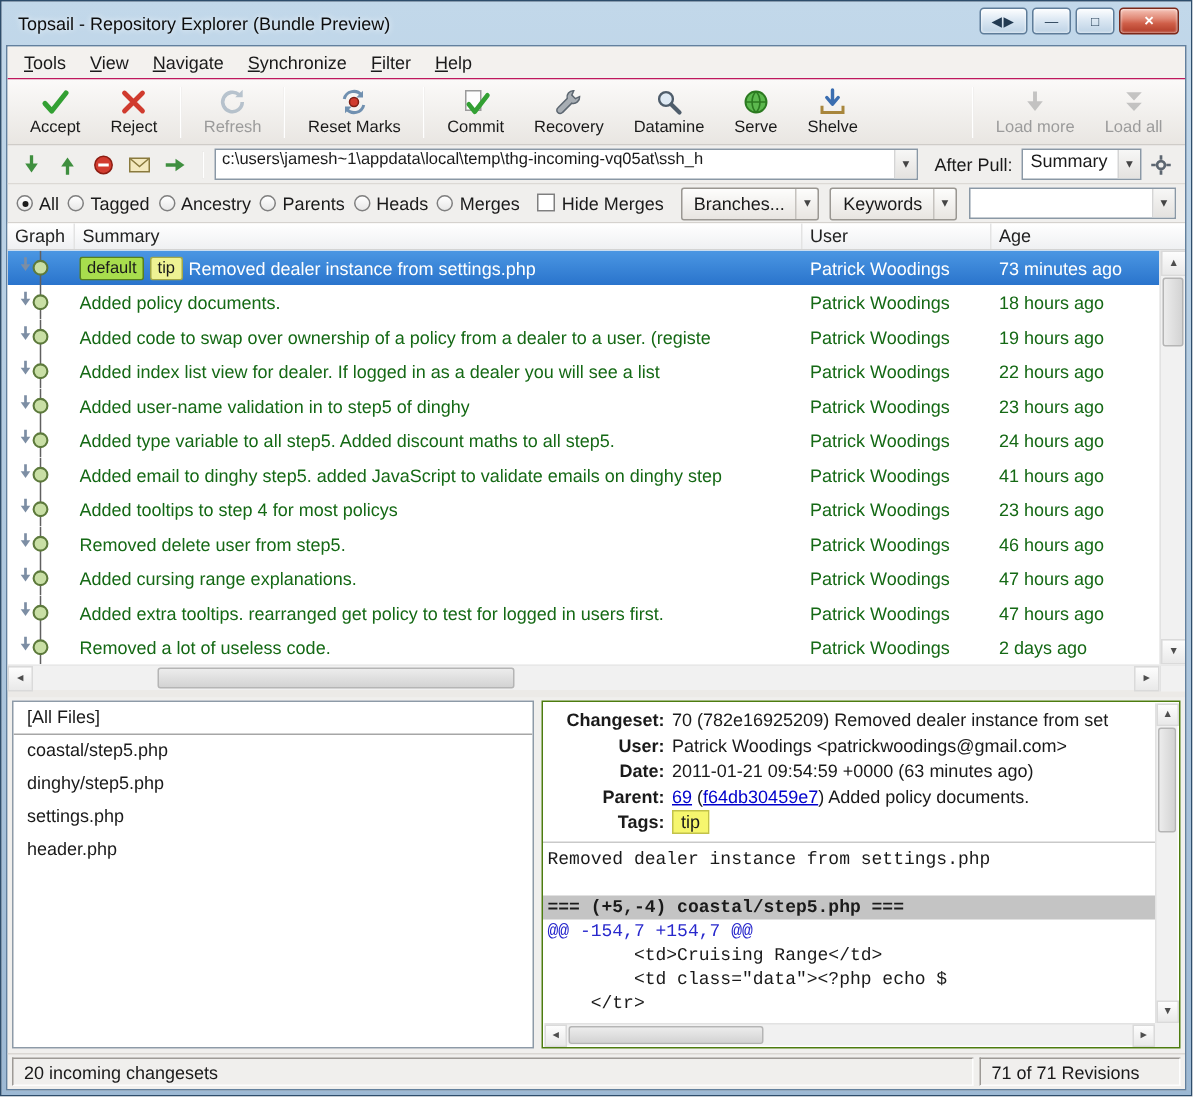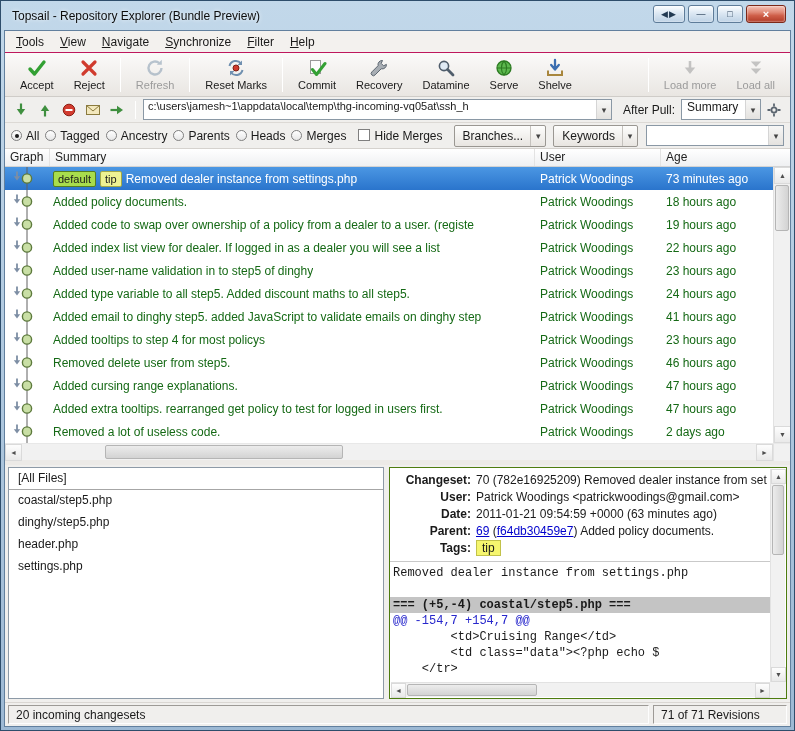--- a/index.html
+++ b/index.html
@@ -71,21 +71,21 @@
 .vscroll .sb-down{position:absolute;bottom:0;left:0}
 .v-thumb{position:absolute;left:1px;right:1px;top:18px;height:46px;background:linear-gradient(90deg,#ececec,#d3d3d3);border:1px solid #b5b5b5;border-radius:2px}
 .hscroll{height:17px;flex:none;background:#f1f1f1;position:relative;border-top:1px solid #e8e8e8}
 .hscroll .sb-left{position:absolute;left:0;top:0}
 .hscroll .sb-right{position:absolute;right:17px;top:0}
 .h-thumb{position:absolute;top:1px;bottom:1px;left:100px;width:238px;background:linear-gradient(#ececec,#d3d3d3);border:1px solid #b5b5b5;border-radius:2px}
 .corner{position:absolute;right:0;top:0;width:17px;height:17px;background:#f1f1f1;border-left:1px solid #e2e2e2}
 
 .splitter{height:5px;flex:none;background:#eceae7}
 .bottom{flex:1;display:flex;padding:2px 3px 3px;gap:5px;background:#f0efed;min-height:0}
-.file-panel{width:376px;flex:none;background:#fff;border:1px solid #8d9aa7;overflow:hidden}
+.file-panel{width:348px;flex:none;background:#fff;border:1px solid #8d9aa7;overflow:hidden}
 .file-item{height:22px;line-height:21px;padding:0 9px;white-space:nowrap;overflow:hidden}
 .file-item.hdr{border-bottom:1px solid #a6a6a6}
 .detail-panel{flex:1;background:#fff;border:1px solid #4d7c0f;position:relative;overflow:hidden;padding:0 16px 16px 0;display:flex;flex-direction:column;min-width:0}
 .cs-meta{padding:4px 0 4px;border-bottom:1px solid #c9c9c9;flex:none;overflow:hidden}
 .cs-row{display:flex;line-height:17px;white-space:nowrap}
 .cs-label{width:86px;min-width:86px;text-align:right;font-weight:bold;padding-right:5px}
 .cs-value{overflow:hidden;white-space:nowrap}
 .cs-link{color:#0000cc;text-decoration:underline;cursor:pointer}
 .tag-badge-yellow{background:#f6f66e;border:1px solid #c2c24a;padding:0 5px;line-height:14px;display:inline-block}
 .diff-body{flex:1;font-family:"Liberation Mono","DejaVu Sans Mono",monospace;font-size:12px;line-height:16px;white-space:pre;overflow:hidden;padding:3px 0 0 3px}
@@ -528,22 +528,22 @@
       </div>
     </div>
 
     <div class="splitter"></div>
 
     <div class="bottom">
       <div class="file-panel" id="file-panel">
           <div class="file-item hdr">[All Files]</div>
           <div class="file-item">coastal/step5.php</div>
           <div class="file-item">dinghy/step5.php</div>
+          <div class="file-item">settings.php</div>
           <div class="file-item">header.php</div>
-          <div class="file-item">settings.php</div>
         </div>
       <div class="detail-panel">
         <div class="cs-meta" id="cs-meta">
             <div class="cs-row">
               <span class="cs-label">Changeset:</span>
               <span class="cs-value">70 (782e16925209) Removed dealer instance from set</span>
             </div>
             <div class="cs-row">
               <span class="cs-label">User:</span>
               <span class="cs-value">Patrick Woodings &lt;patrickwoodings@gmail.com&gt;</span>

